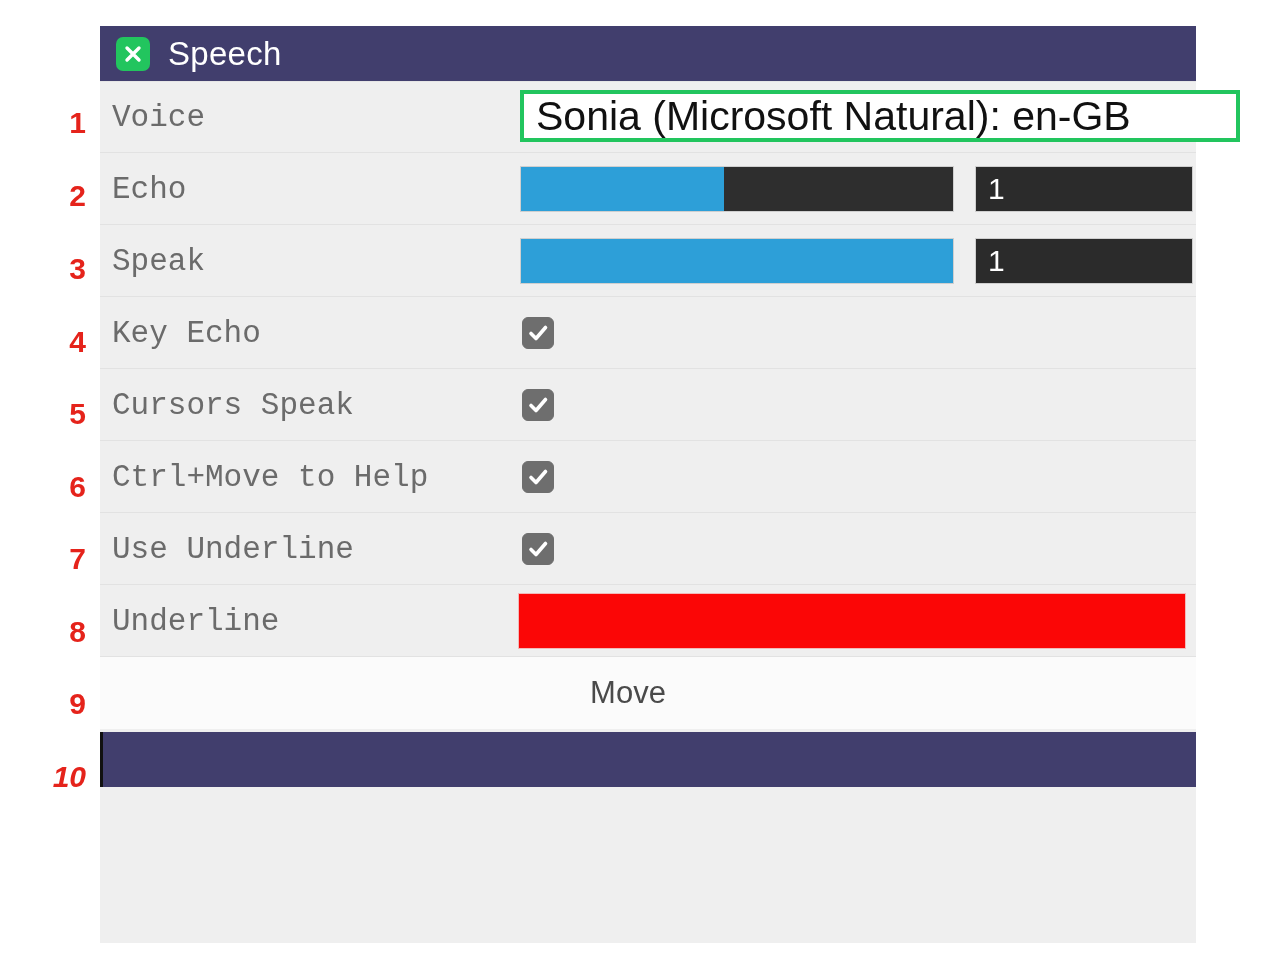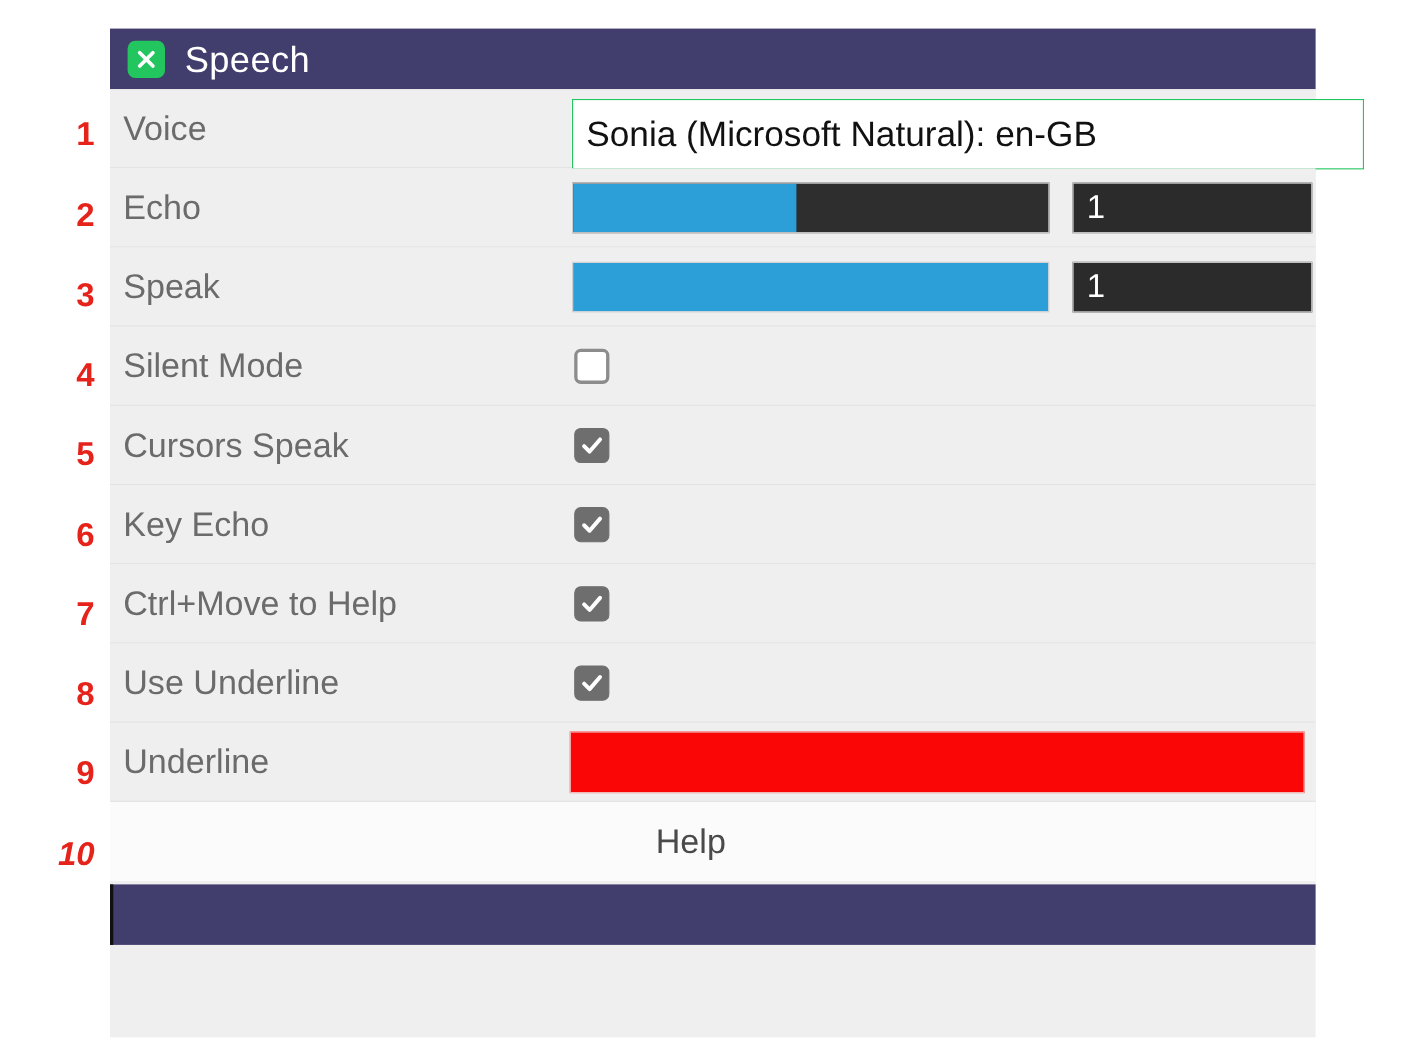--- a/index.html
+++ b/index.html
@@ -97,38 +97,38 @@
   }
   .row:first-child { border-top: 1px solid #e6e6e6; }
   .row-label {
     position: absolute;
     left: 12px;
     top: 50%;
     transform: translateY(-50%);
     color: #6b6b6b;
     font-size: 31px;
     white-space: nowrap;
-    font-family: Liberation Sans, sans-serif;
+    font-family: Liberation Mono, monospace;
   }
 
   
   .voice-select {
     position: absolute;
     left: 420px;
     top: 8px;
     width: 720px;
-    height: 64px;
-    background: #ffffff;
-    border: 1px solid #22c55e;
+    height: 52px;
+    background: #ffffff;
+    border: 4px solid #22c55e;
     box-sizing: border-box;
     display: flex;
     align-items: center;
     padding-left: 12px;
     color: #111111;
-    font-size: 32px;
+    font-size: 41px;
     white-space: nowrap;
     overflow: hidden;
     font-family: "Liberation Sans", sans-serif;
   }
 
   
   .slider {
     position: absolute;
     left: 420px;
     top: 13px;
@@ -273,43 +273,39 @@
       </div>
 
       <div class="row">
         <div class="row-label">Speak</div>
         <div class="slider" style="background: rgb(46, 46, 46);">
           <div class="slider-fill" id="volume-fill" style="width: 100%; background: rgb(45, 159, 216);"></div>
         </div>
         <div class="valuebox">1</div>
       </div>
 
-      <div class="row">
-        <div class="row-label">Silent Mode</div>
-        <div class="checkbox off"></div>
+
+      <div class="row">
+        <div class="row-label">Key Echo</div>
+        <div class="checkbox on">
+          <svg width="24" height="24" viewBox="0 0 24 24" aria-hidden="true">
+              <path d="M5 12.5 L10 17.5 L19.5 6.5" stroke="#ffffff" stroke-width="3.6" fill="none" stroke-linecap="round" stroke-linejoin="round"></path>
+            </svg>
+        </div>
       </div>
 
       <div class="row">
         <div class="row-label">Cursors Speak</div>
         <div class="checkbox on">
           <svg width="24" height="24" viewBox="0 0 24 24" aria-hidden="true">
               <path d="M5 12.5 L10 17.5 L19.5 6.5" stroke="#ffffff" stroke-width="3.6" fill="none" stroke-linecap="round" stroke-linejoin="round"></path>
             </svg>
         </div>
       </div>
 
-      <div class="row">
-        <div class="row-label">Key Echo</div>
-        <div class="checkbox on">
-          <svg width="24" height="24" viewBox="0 0 24 24" aria-hidden="true">
-              <path d="M5 12.5 L10 17.5 L19.5 6.5" stroke="#ffffff" stroke-width="3.6" fill="none" stroke-linecap="round" stroke-linejoin="round"></path>
-            </svg>
-        </div>
-      </div>
-
 
       <div class="row">
         <div class="row-label">Ctrl+Move to Help</div>
         <div class="checkbox on">
           <svg width="24" height="24" viewBox="0 0 24 24" aria-hidden="true">
               <path d="M5 12.5 L10 17.5 L19.5 6.5" stroke="#ffffff" stroke-width="3.6" fill="none" stroke-linecap="round" stroke-linejoin="round"></path>
             </svg>
         </div>
       </div>
 
@@ -321,21 +317,21 @@
             </svg>
         </div>
       </div>
 
       <div class="row">
         <div class="row-label">Underline</div>
         <div class="swatch" id="underline-swatch" style="background: rgb(251, 6, 6);"></div>
       </div>
 
       <div class="help-row">
-        <div class="help-text">Help</div>
+        <div class="help-text">Move</div>
       </div>
 
     </div>
 
     <div class="footer" style="background: rgb(65, 62, 109);">
       <div class="footer-caret"></div>
     </div>
 
   </div>
 </div>

